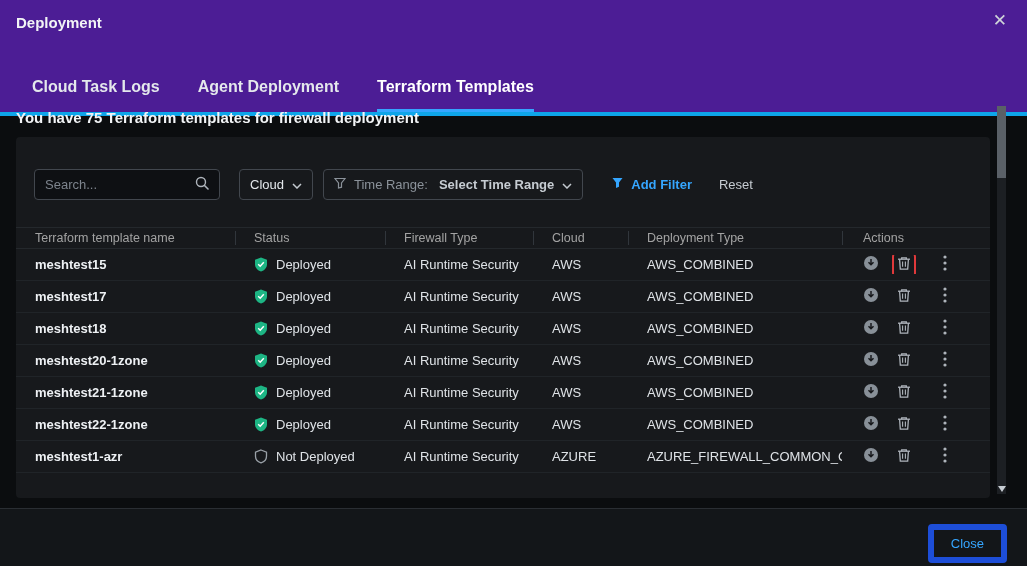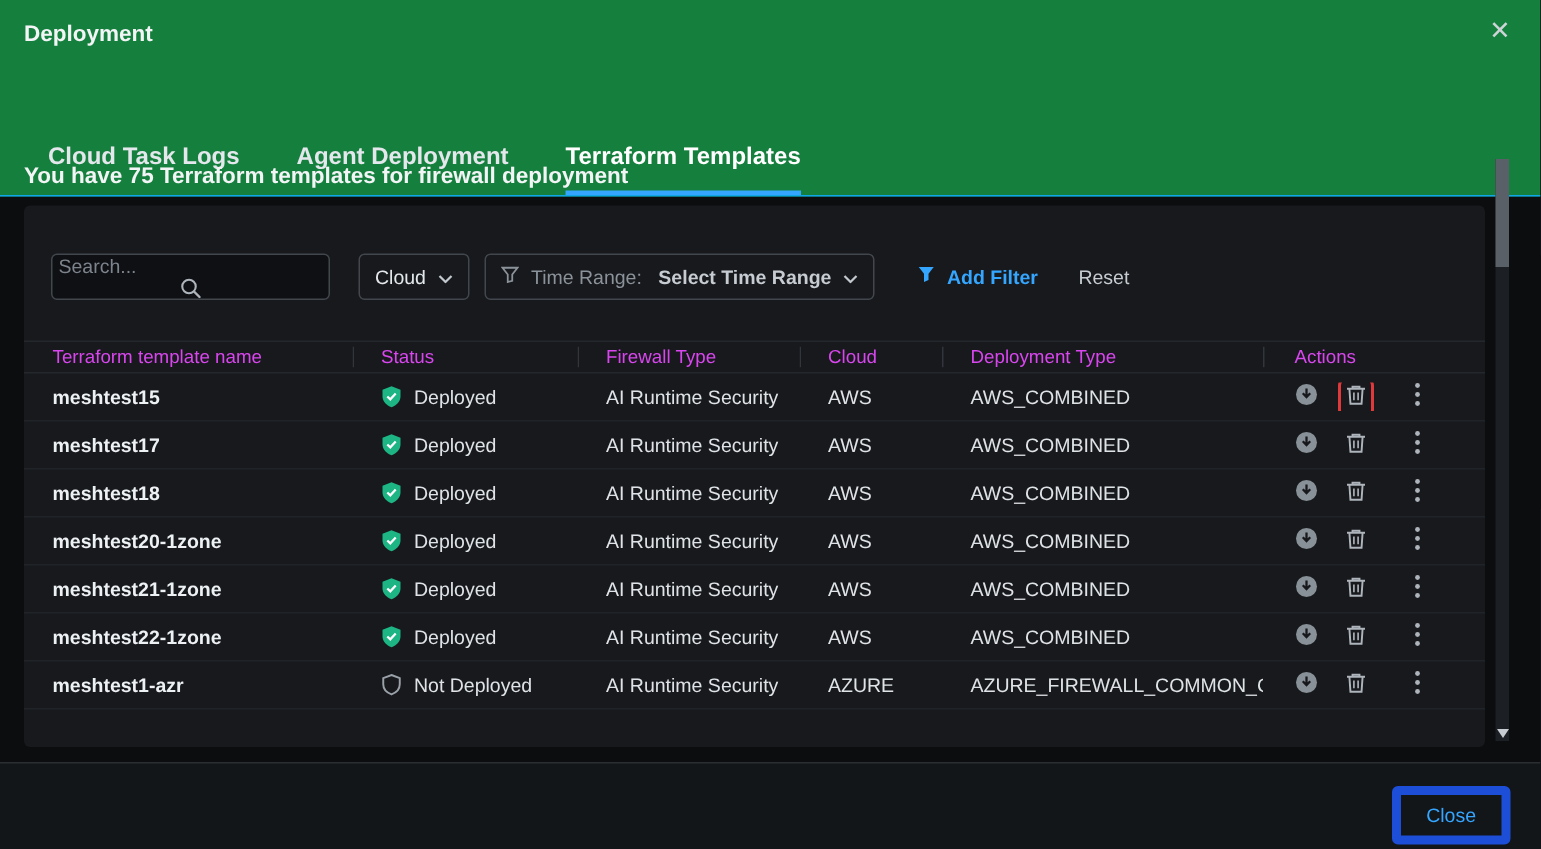--- a/index.html
+++ b/index.html
@@ -7,22 +7,22 @@
   body {
     background: #0b0d0f;
     font-family: "Liberation Sans", sans-serif;
     color: #dfe3e7;
     position: relative;
     overflow: hidden;
   }
 
   
   .modal-top {
-    position: absolute; top: 0; left: 0; width: 100%; height: 131px;
-    background: #15803d; border-bottom: 1px solid #0ea5e9;
+    position: absolute; top: 0; left: 0; width: 100%; height: 116px;
+    background: #4c1d95; border-bottom: 4px solid #0ea5e9;
   }
   .modal-title {
     position: absolute; left: 16px; top: 14px;
     font-size: 15px; font-weight: bold; color: #f2f4f6;
   }
   .close-btn {
     position: absolute; right: 20px; top: 12px;
     background: none; border: none; color: #ced3d8;
     font-size: 17px; line-height: 1; cursor: pointer; font-family: inherit;
   }
@@ -44,21 +44,21 @@
     position: absolute; top: 137px; left: 16px;
     width: 974px; height: 361px;
     background: #17191c; border-radius: 4px;
   }
 
   
   .filter-bar { display: flex; align-items: center; padding: 32px 18px 0 18px; }
   .search-box {
     width: 186px; height: 31px; background: #0e1013;
     border: 1px solid #42474e; border-radius: 4px;
-    display: flex; align-items: center; padding: 0 10px; flex-direction: column;
+    display: flex; align-items: center; padding: 0 10px;
   }
   .search-box input {
     flex: 1; min-width: 0; background: transparent; border: none; outline: none;
     color: #dfe3e7; font-size: 13px; font-family: inherit;
   }
   .search-box input::placeholder { color: #7d848d; }
   .dropdown {
     height: 31px; border: 1px solid #42474e; border-radius: 4px;
     display: flex; align-items: center; gap: 8px; padding: 0 10px;
     font-size: 13px; color: #e4e8ec; cursor: pointer; white-space: nowrap;
@@ -74,21 +74,21 @@
   .reset {
     margin-left: 27px; font-size: 13px; color: #c6ccd2; cursor: pointer;
     background: none; border: none; font-family: inherit;
   }
 
   
   .table { margin-top: 27px; }
   .thead {
     display: flex; height: 22px; align-items: center;
     border-top: 1px solid #24282c; border-bottom: 1px solid #24282c;
-    color: #d946ef; font-size: 12.5px;
+    color: #a3a3a3; font-size: 12.5px;
   }
   .trow {
     display: flex; height: 32px; align-items: center;
     border-bottom: 1px solid #202428; font-size: 13px; color: #dfe3e7;
   }
   .cell { padding-left: 19px; overflow: hidden; white-space: nowrap; flex-shrink: 0; }
   .c-name { width: 219px; }
   .trow .c-name { font-weight: bold; color: #eef1f4; }
   .c-status { width: 150px; display: flex; align-items: center; gap: 8px; }
   .c-fw   { width: 148px; }

